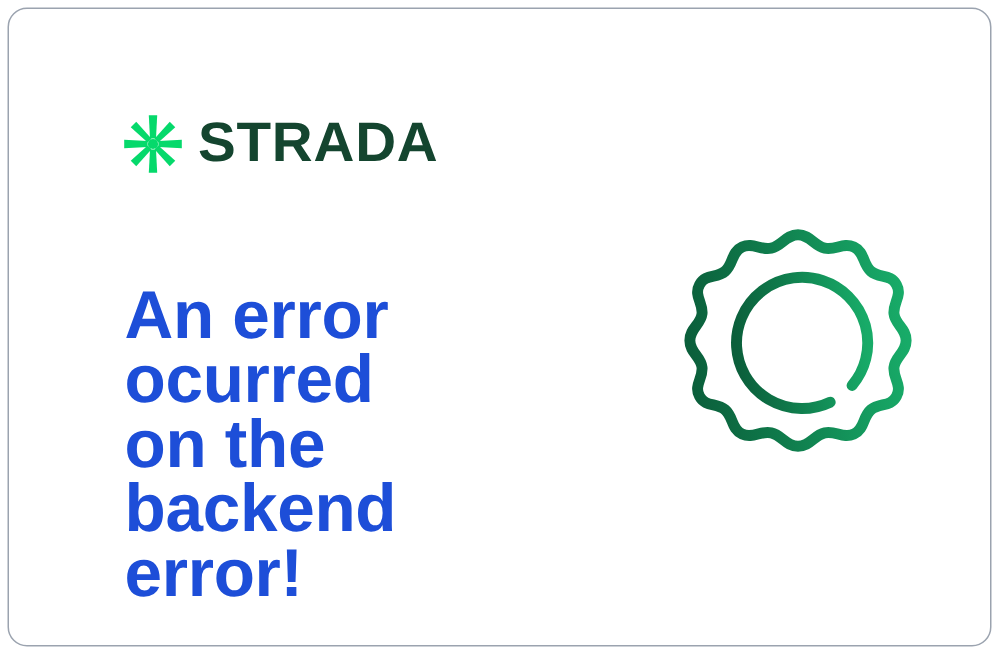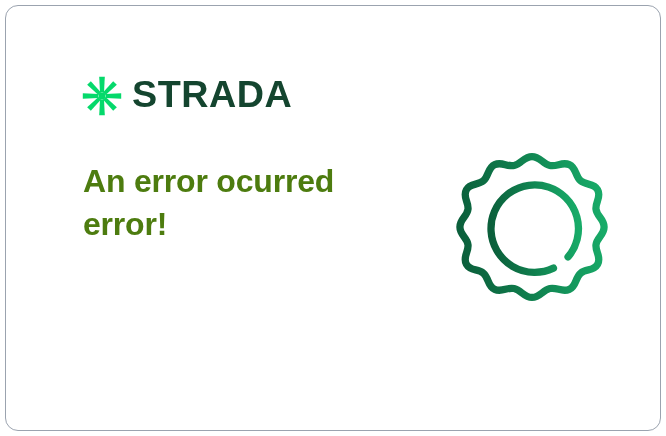--- a/index.html
+++ b/index.html
@@ -52,27 +52,27 @@
     line-height: 1;
     white-space: nowrap;
     transform: scaleX(1.02);
     transform-origin: left center;
   }
 
   
   .headline {
     position: absolute;
     left: 77px;
-    top: 154px;
+    top: 182px;
     width: 300px;
     font-family: "Liberation Sans", sans-serif;
-    font-size: 32px;
+    font-size: 45px;
     font-weight: bold;
     line-height: 43px;
-    color: #4d7c0f;
+    color: #1d4ed8;
     letter-spacing: -0.2px;
     margin: 0;
   }
   .headline .ln { display: block; }
 
   
   .gear-wrap {
     position: absolute;
     left: 445px;
     top: 140px;
@@ -109,20 +109,21 @@
           <circle cx="0" cy="0" r="8.5"></circle>
         </g>
       </g>
     </svg>
 
     <div class="brand-word">STRADA</div>
   </div>
 
   <h1 class="headline">
     <span class="ln">An error ocurred</span>
+    <span class="ln">on the backend</span>
     <span class="ln">error!</span>
   </h1>
 
   <div class="gear-wrap">
     <svg class="gear-svg" viewBox="0 0 200 200" aria-hidden="true">
       <defs>
         <linearGradient id="gearGrad" x1="0" y1="0.55" x2="1" y2="0.45">
           <stop offset="0%" stop-color="#0b5f3b"></stop>
           <stop offset="38%" stop-color="#0f7a4b"></stop>
           <stop offset="72%" stop-color="#14965c"></stop>

